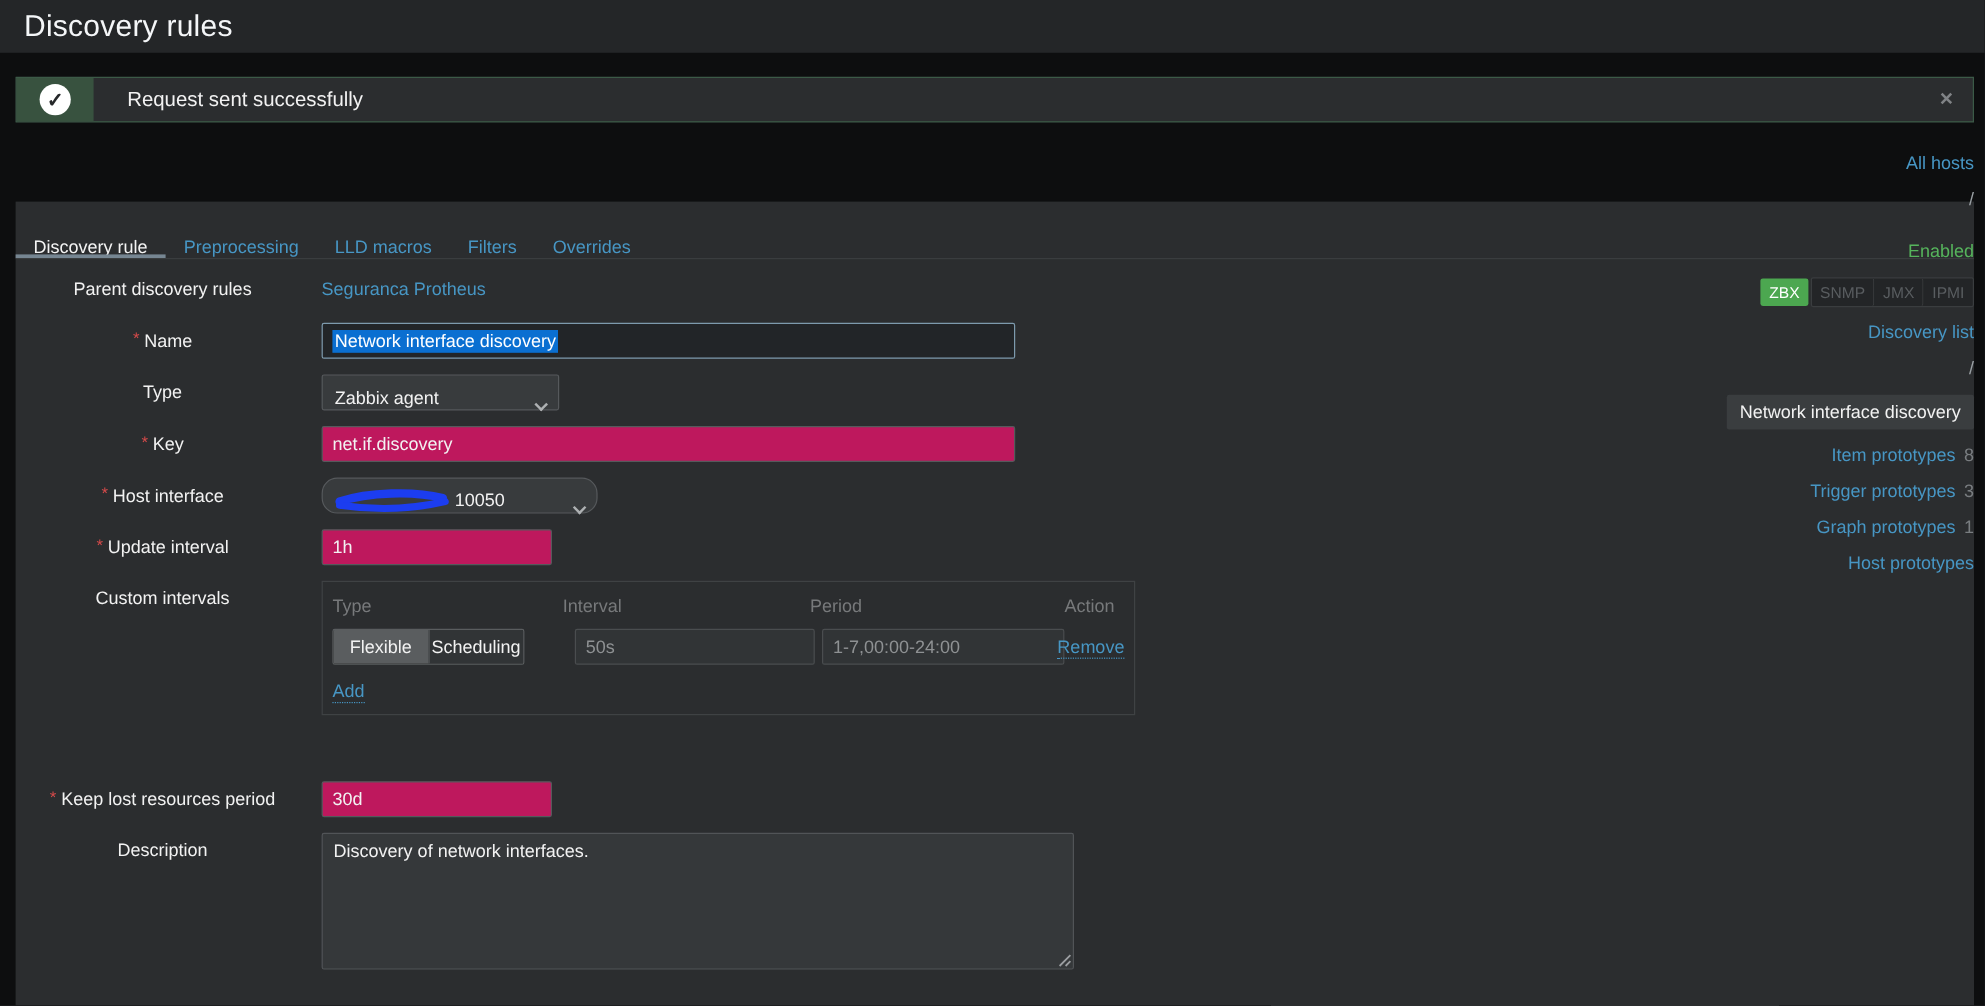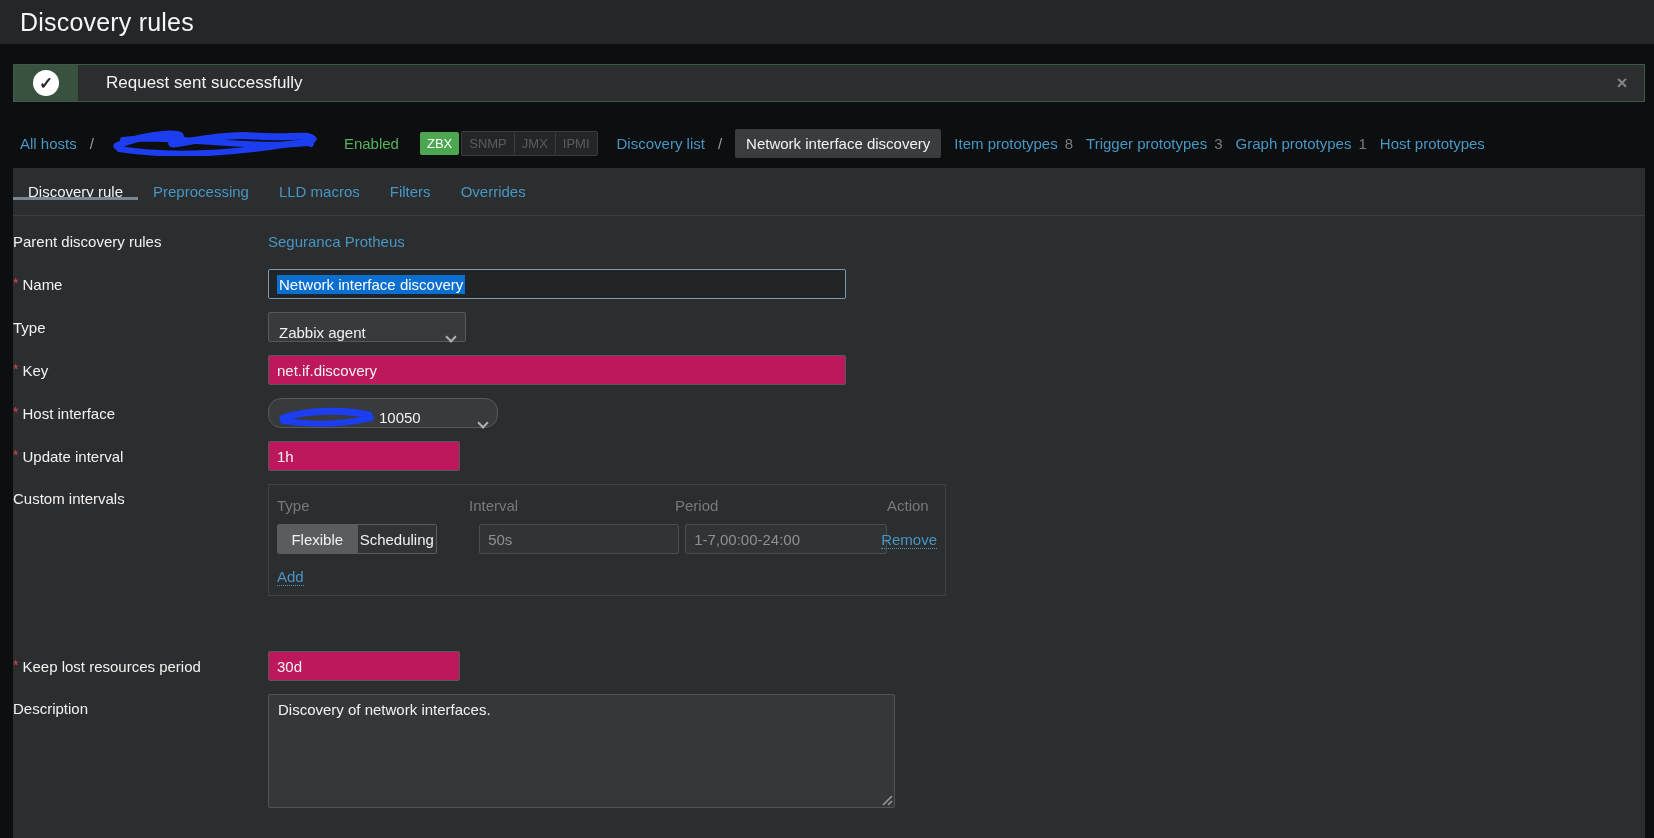--- a/index.html
+++ b/index.html
@@ -20,47 +20,47 @@
   .msgbar { margin-top:20px; height:38px; display:flex; align-items:stretch;
             border:1px solid #3b5a47; background:#2b2d2f; }
   .msg-icon-box { width:64px; background:#38523f; display:flex; align-items:center; justify-content:center; }
   .msg-circle { width:26px; height:26px; border-radius:50%; background:#ffffff; color:#26282a;
                 display:flex; align-items:center; justify-content:center; font-size:17px; font-weight:bold; }
   .msg-text { flex:1; display:flex; align-items:center; padding-left:28px; font-size:17px; color:#f2f2f2; }
   .msg-close { width:44px; display:flex; align-items:center; justify-content:center;
                color:#808386; font-size:19px; font-weight:bold; cursor:pointer; }
 
   
-  .breadcrumb { margin-top:26px; height:30px; display:flex; align-items:center; padding-left:7px; gap:13px; white-space:nowrap; }
+  .breadcrumb { margin-top:26px; height:30px; display:flex; align-items:flex-end; padding-left:7px; gap:13px; white-space:nowrap;flex-direction:column; }
   .breadcrumb a { color:#4796c4; text-decoration:none; cursor:pointer; }
   .sep { color:#9aa0a4; }
   .redact-host { margin:0 4px; }
   .status-enabled { color:#56b45c; margin-left:6px; }
   .iface-group { display:flex; align-items:center; margin-left:8px; }
   .badge { font-size:13px; font-weight:normal; padding:4px 7px; border-radius:2px; }
   .badge-zbx { background:#4ca750; color:#ffffff; }
   .badge-muted-group { display:flex; border:1px solid #3a3d3f; background:#232527; margin-left:2px; border-radius:2px; }
   .badge-muted { color:#595d60; border-right:1px solid #3a3d3f; }
   .badge-muted:last-child { border-right:none; }
   .crumb-chip { background:#3a3d3f; color:#f2f2f2; padding:6px 11px; border-radius:2px; }
   .navitem { display:flex; gap:7px; align-items:center; }
   .navitem .count { color:#797d80; }
   .breadcrumb .gap-lg { margin-left:6px; }
 
   
   .tabpanel { margin-top:10px; background:#2b2d2f; height:670px; }
-  .tabbar { height:48px; display:flex; align-items:center; border-bottom:1px solid #3a3d3f; padding-left:0; }
+  .tabbar { height:48px; display:flex; align-items:flex-end; border-bottom:1px solid #3a3d3f; padding-left:0; }
   .tab { display:flex; align-items:center; padding:0 15px; color:#4796c4; cursor:pointer; position:relative; }
   .tab.active { color:#f4f4f4; }
   .tab.active::after { content:""; position:absolute; left:0; right:0; bottom:0; height:3px; background:#768692; }
 
   
   .form { padding-top:10px; }
   .frow { display:flex; margin-bottom:13px; }
-  .flabel { width:245px; text-align:right; padding-right:0; display:flex; justify-content:flex-start;
+  .flabel { width:245px; text-align:right; padding-right:0; display:flex; justify-content:center;
             align-items:center; gap:4px; color:#f2f2f2; height:30px; }
   .flabel.top { align-items:flex-start; padding-top:6px; }
   .req::before { content:"*"; color:#d64a4a; font-size:14px; position:relative; top:-2px; }
   .ffield { margin-left:10px; display:flex; align-items:center; }
   .ffield.top { align-items:flex-start; }
 
   .link-plain { color:#4796c4; text-decoration:none; cursor:pointer; }
 
   .input { height:30px; border:1px solid #56595c; background:#be185d; color:#f2f2f2;
            display:flex; align-items:center; padding:0 8px; border-radius:2px; }

